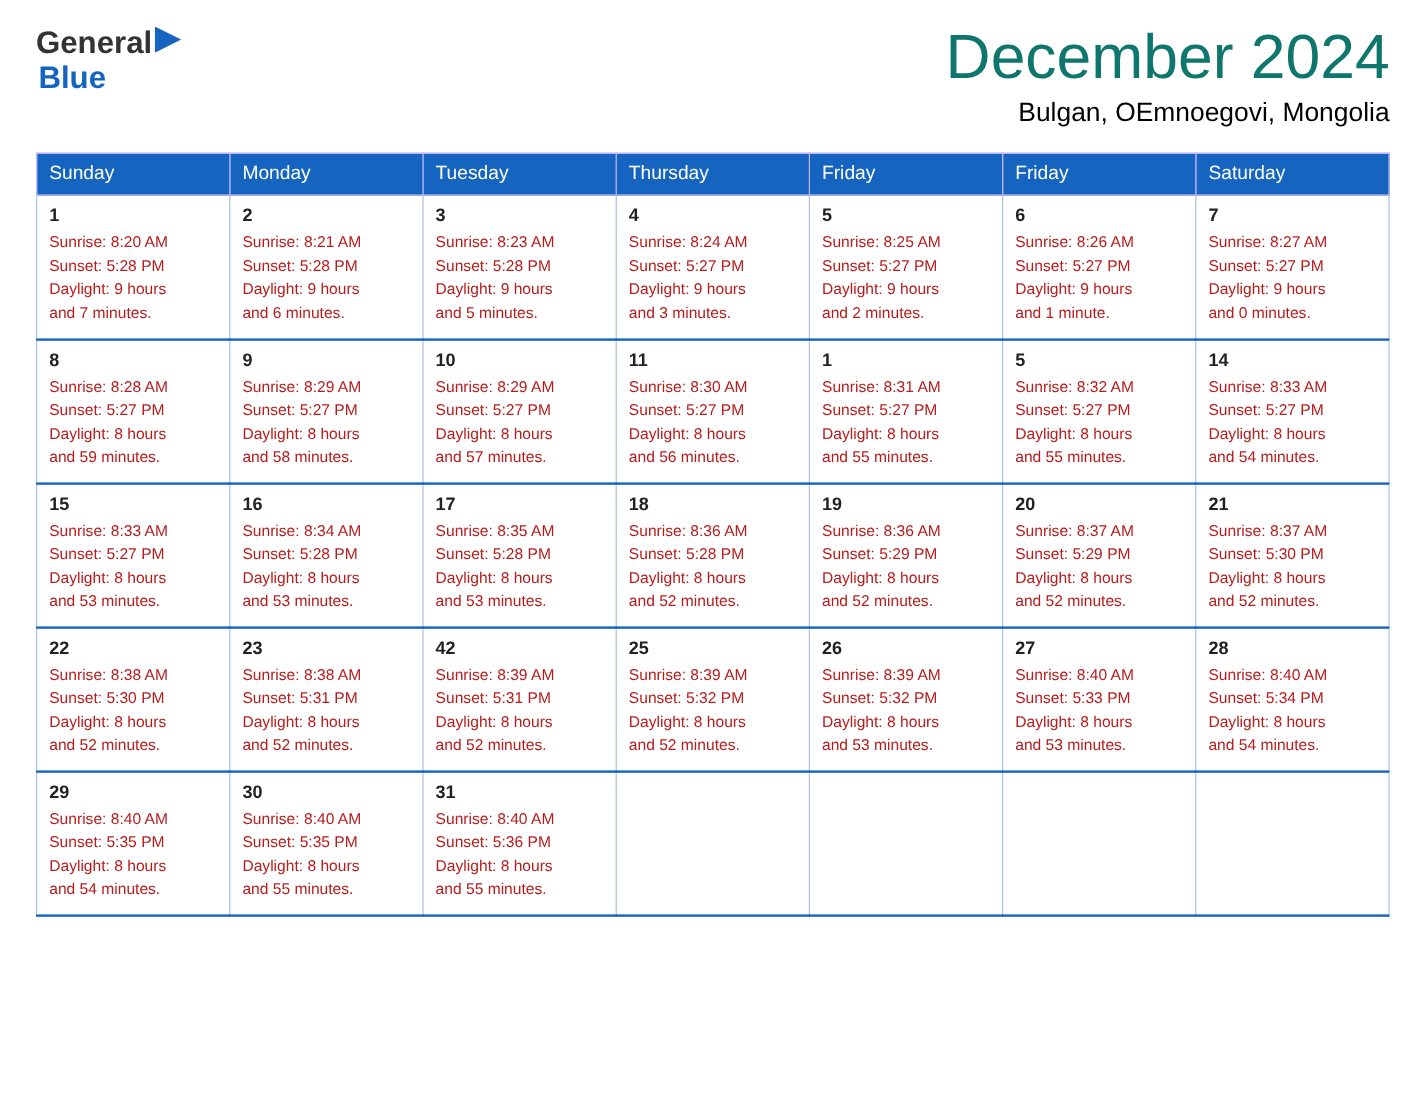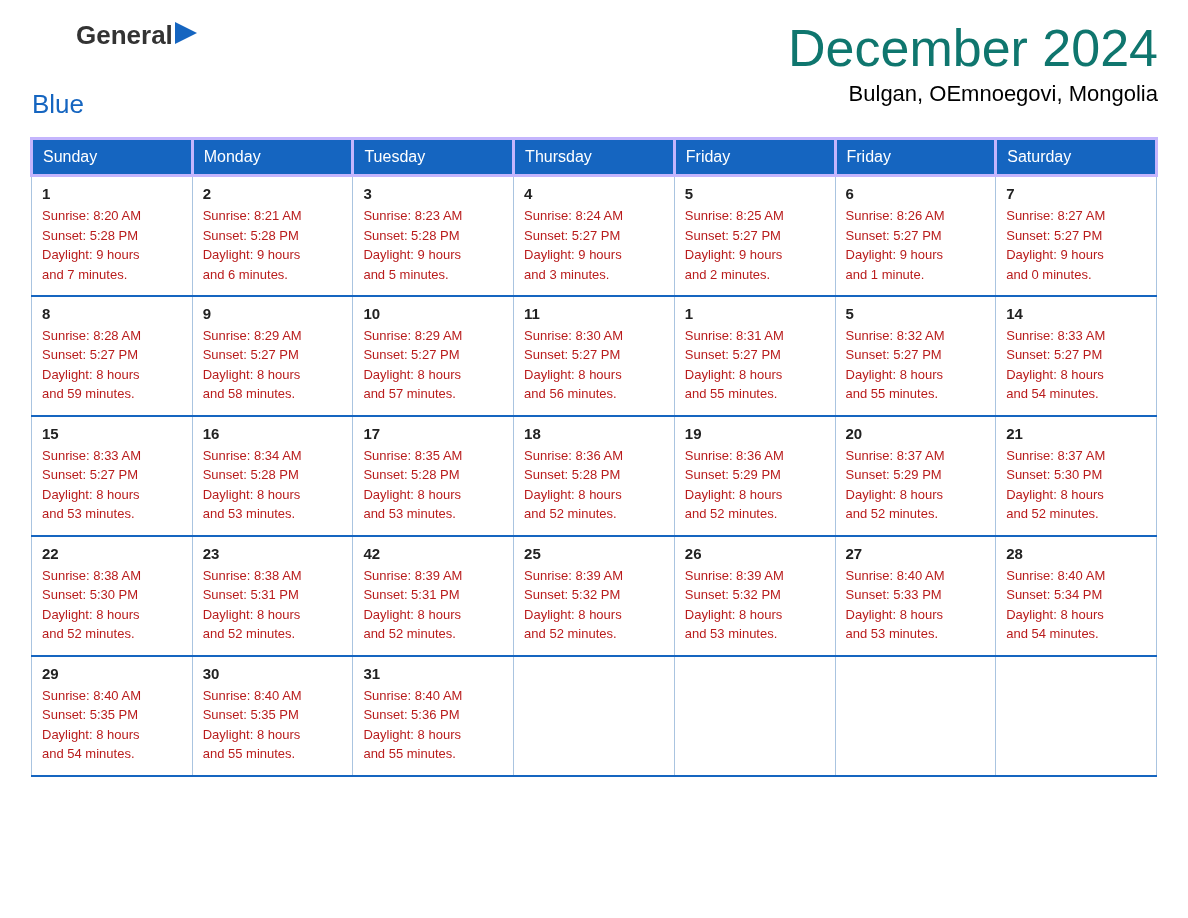--- a/index.html
+++ b/index.html
@@ -22,29 +22,27 @@
       color: #333;
     }
     .logo-wrapper {
       display: flex;
       flex-direction: column;
       align-items: flex-start;
     }
     .logo-line1 {
       display: flex;
       align-items: center;
-      margin-left: 46px;
     }
     .logo-line2 {
       font-size: 26px;
-      font-weight: normal;
+      font-weight: bold;
       color: #1565c0;
       margin-left: 2px;
       line-height: 1;
-      margin-top: 40px;
     }
     .title-area {
       text-align: right;
     }
     .month-title {
       font-size: 52px;
       font-weight: normal;
       color: #0f766e;
       line-height: 1.1;
     }
@@ -60,21 +58,21 @@
     }
     thead tr {
       background-color: #1565c0;
     }
     thead th {
       color: #fff;
       font-size: 16px;
       font-weight: normal;
       padding: 8px 10px;
       text-align: left;
-      border: 3px solid #c4b5fd;
+      border: 1px solid #c4b5fd;
     }
     tbody td {
       border: 1px solid #aac4e0;
       vertical-align: top;
       padding: 8px 10px;
       font-size: 13px;
       color: #333;
       min-height: 100px;
       height: 120px;
     }

